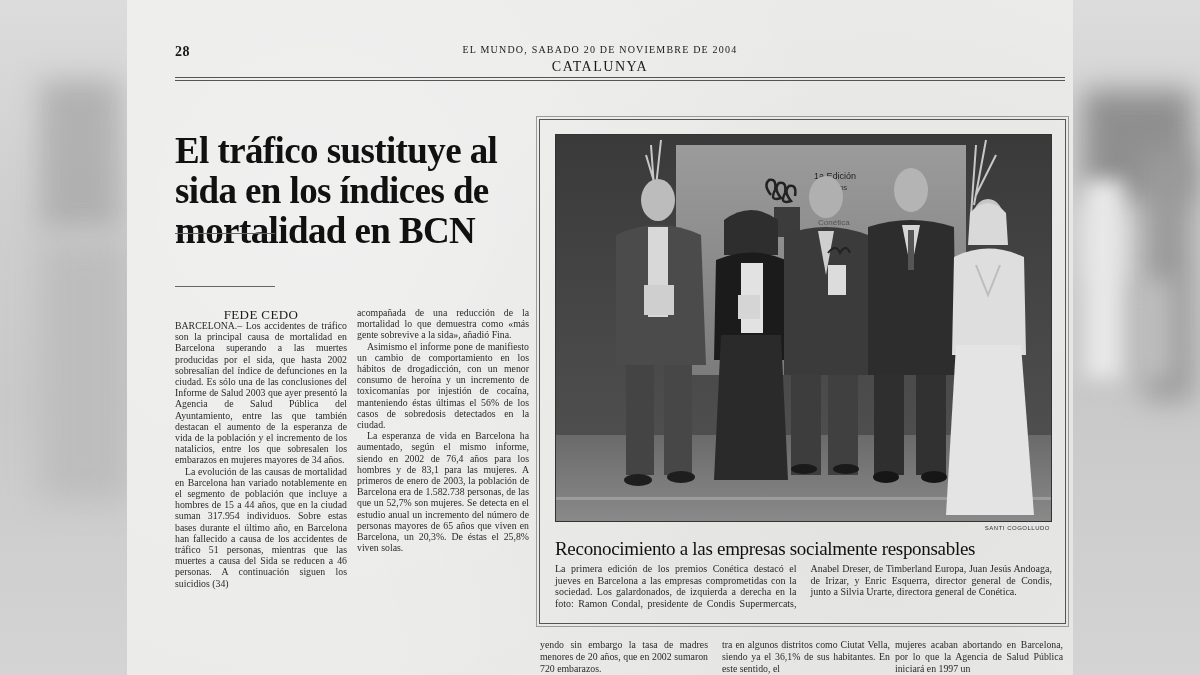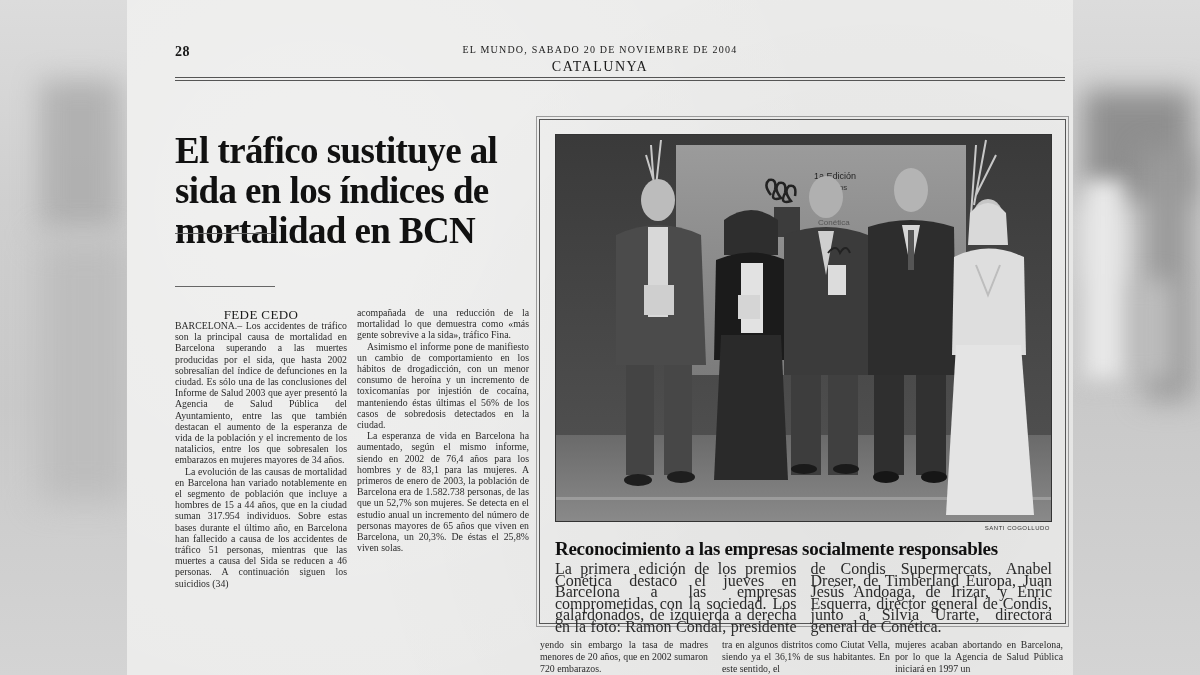--- a/index.html
+++ b/index.html
@@ -81,25 +81,25 @@
   .photo {
     position: absolute; left: 15px; top: 14px; width: 497px; height: 388px;
     background: #444; overflow: hidden; border: 1px solid #333;
   }
   .photo-credit {
     position: absolute; right: 15px; top: 405px;
     font-family: "Liberation Sans", sans-serif; font-size: 6px; letter-spacing: .5px; color: #333;
   }
   .photo-title {
     position: absolute; left: 15px; top: 418px; width: 500px;
-    font-weight: bold; font-size: 19px; letter-spacing: -0.3px; color: #111;
+    font-weight: normal; font-size: 19px; letter-spacing: -0.3px; color: #111;
   }
   .photo-caption {
     position: absolute; left: 15px; top: 443px; width: 497px;
-    font-size: 16px; line-height: 11.5px; color: #2a2a2a;
+    font-size: 10px; line-height: 11.5px; color: #2a2a2a;
     column-count: 2; column-gap: 14px; text-align: justify;
   }
   .bottom-col {
     position: absolute; top: 639px; font-size: 9.8px; line-height: 12px;
     color: #2a2a2a; text-align: justify; overflow: hidden; height: 36px;
   }
   .bc1 { left: 413px; width: 168px; }
   .bc2 { left: 595px; width: 168px; }
   .bc3 { left: 768px; width: 168px; }
 </style>
@@ -129,21 +129,21 @@
   <div class="rule-short b"></div>
 
   <div class="byline">FEDE CEDO</div>
 
   <div class="col col1">
     <p class="first">BARCELONA.– Los accidentes de tráfico son la principal causa de mortalidad en Barcelona superando a las muertes producidas por el sida, que hasta 2002 sobresalían del índice de defunciones en la ciudad. Es sólo una de las conclusiones del Informe de Salud 2003 que ayer presentó la Agencia de Salud Pública del Ayuntamiento, entre las que también destacan el aumento de la esperanza de vida de la población y el incremento de los natalicios, entre los que sobresalen los embarazos en mujeres mayores de 34 años.</p>
     <p>La evolución de las causas de mortalidad en Barcelona han variado notablemente en el segmento de población que incluye a hombres de 15 a 44 años, que en la ciudad suman 317.954 individuos. Sobre estas bases durante el último año, en Barcelona han fallecido a causa de los accidentes de tráfico 51 personas, mientras que las muertes a causa del Sida se reducen a 46 personas. A continuación siguen los suicidios (34)</p>
   </div>
 
   <div class="col col2">
-    <p class="first">acompañada de una reducción de la mortalidad lo que demuestra como «más gente sobrevive a la sida», tráfico Fina.</p>
+    <p class="first">acompañada de una reducción de la mortalidad lo que demuestra como «más gente sobrevive a la sida», añadió Fina.</p>
     <p>Asimismo el informe pone de manifiesto un cambio de comportamiento en los hábitos de drogadicción, con un menor consumo de heroína y un incremento de toxicomanías por injestión de cocaína, manteniendo éstas últimas el 56% de los casos de sobredosis detectados en la ciudad.</p>
     <p>La esperanza de vida en Barcelona ha aumentado, según el mismo informe, siendo en 2002 de 76,4 años para los hombres y de 83,1 para las mujeres. A primeros de enero de 2003, la población de Barcelona era de 1.582.738 personas, de las que un 52,7% son mujeres. Se detecta en el estudio anual un incremento del número de personas mayores de 65 años que viven en Barcelona, un 20,3%. De éstas el 25,8% viven solas.</p>
   </div>
 
   <div class="photo-box">
     <div class="photo">
       <svg width="497" height="388" viewBox="0 0 497 388" xmlns="http://www.w3.org/2000/svg">
         <defs>
           <linearGradient id="bg" x1="0" y1="0" x2="0" y2="1">
             <stop offset="0" stop-color="#3a3a3a"></stop>

